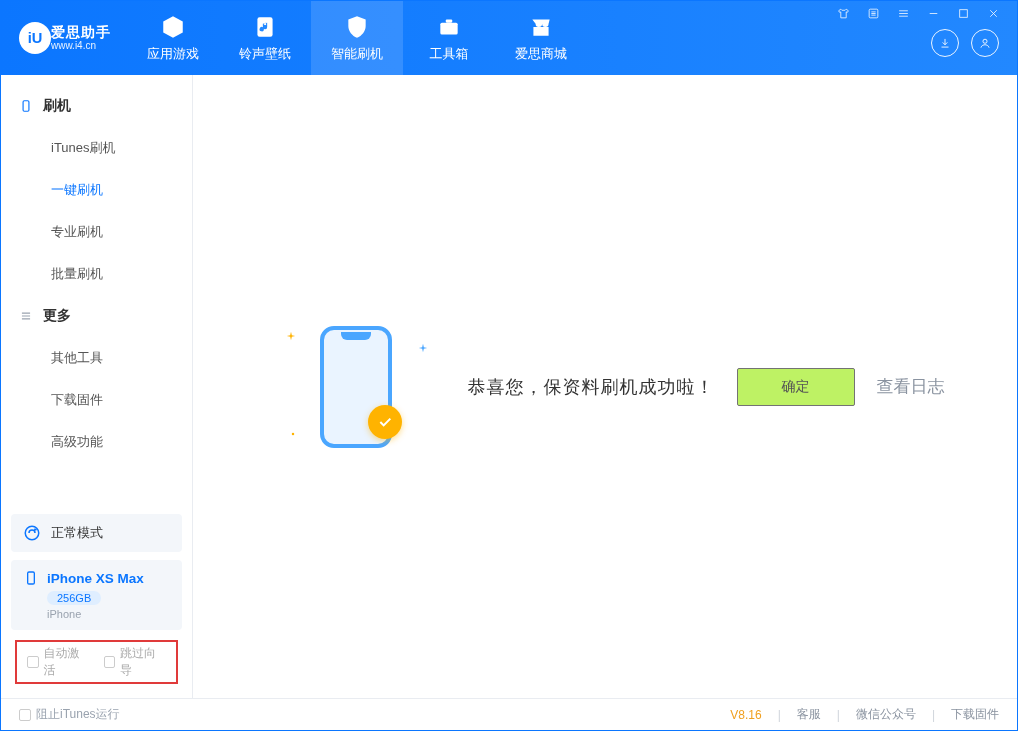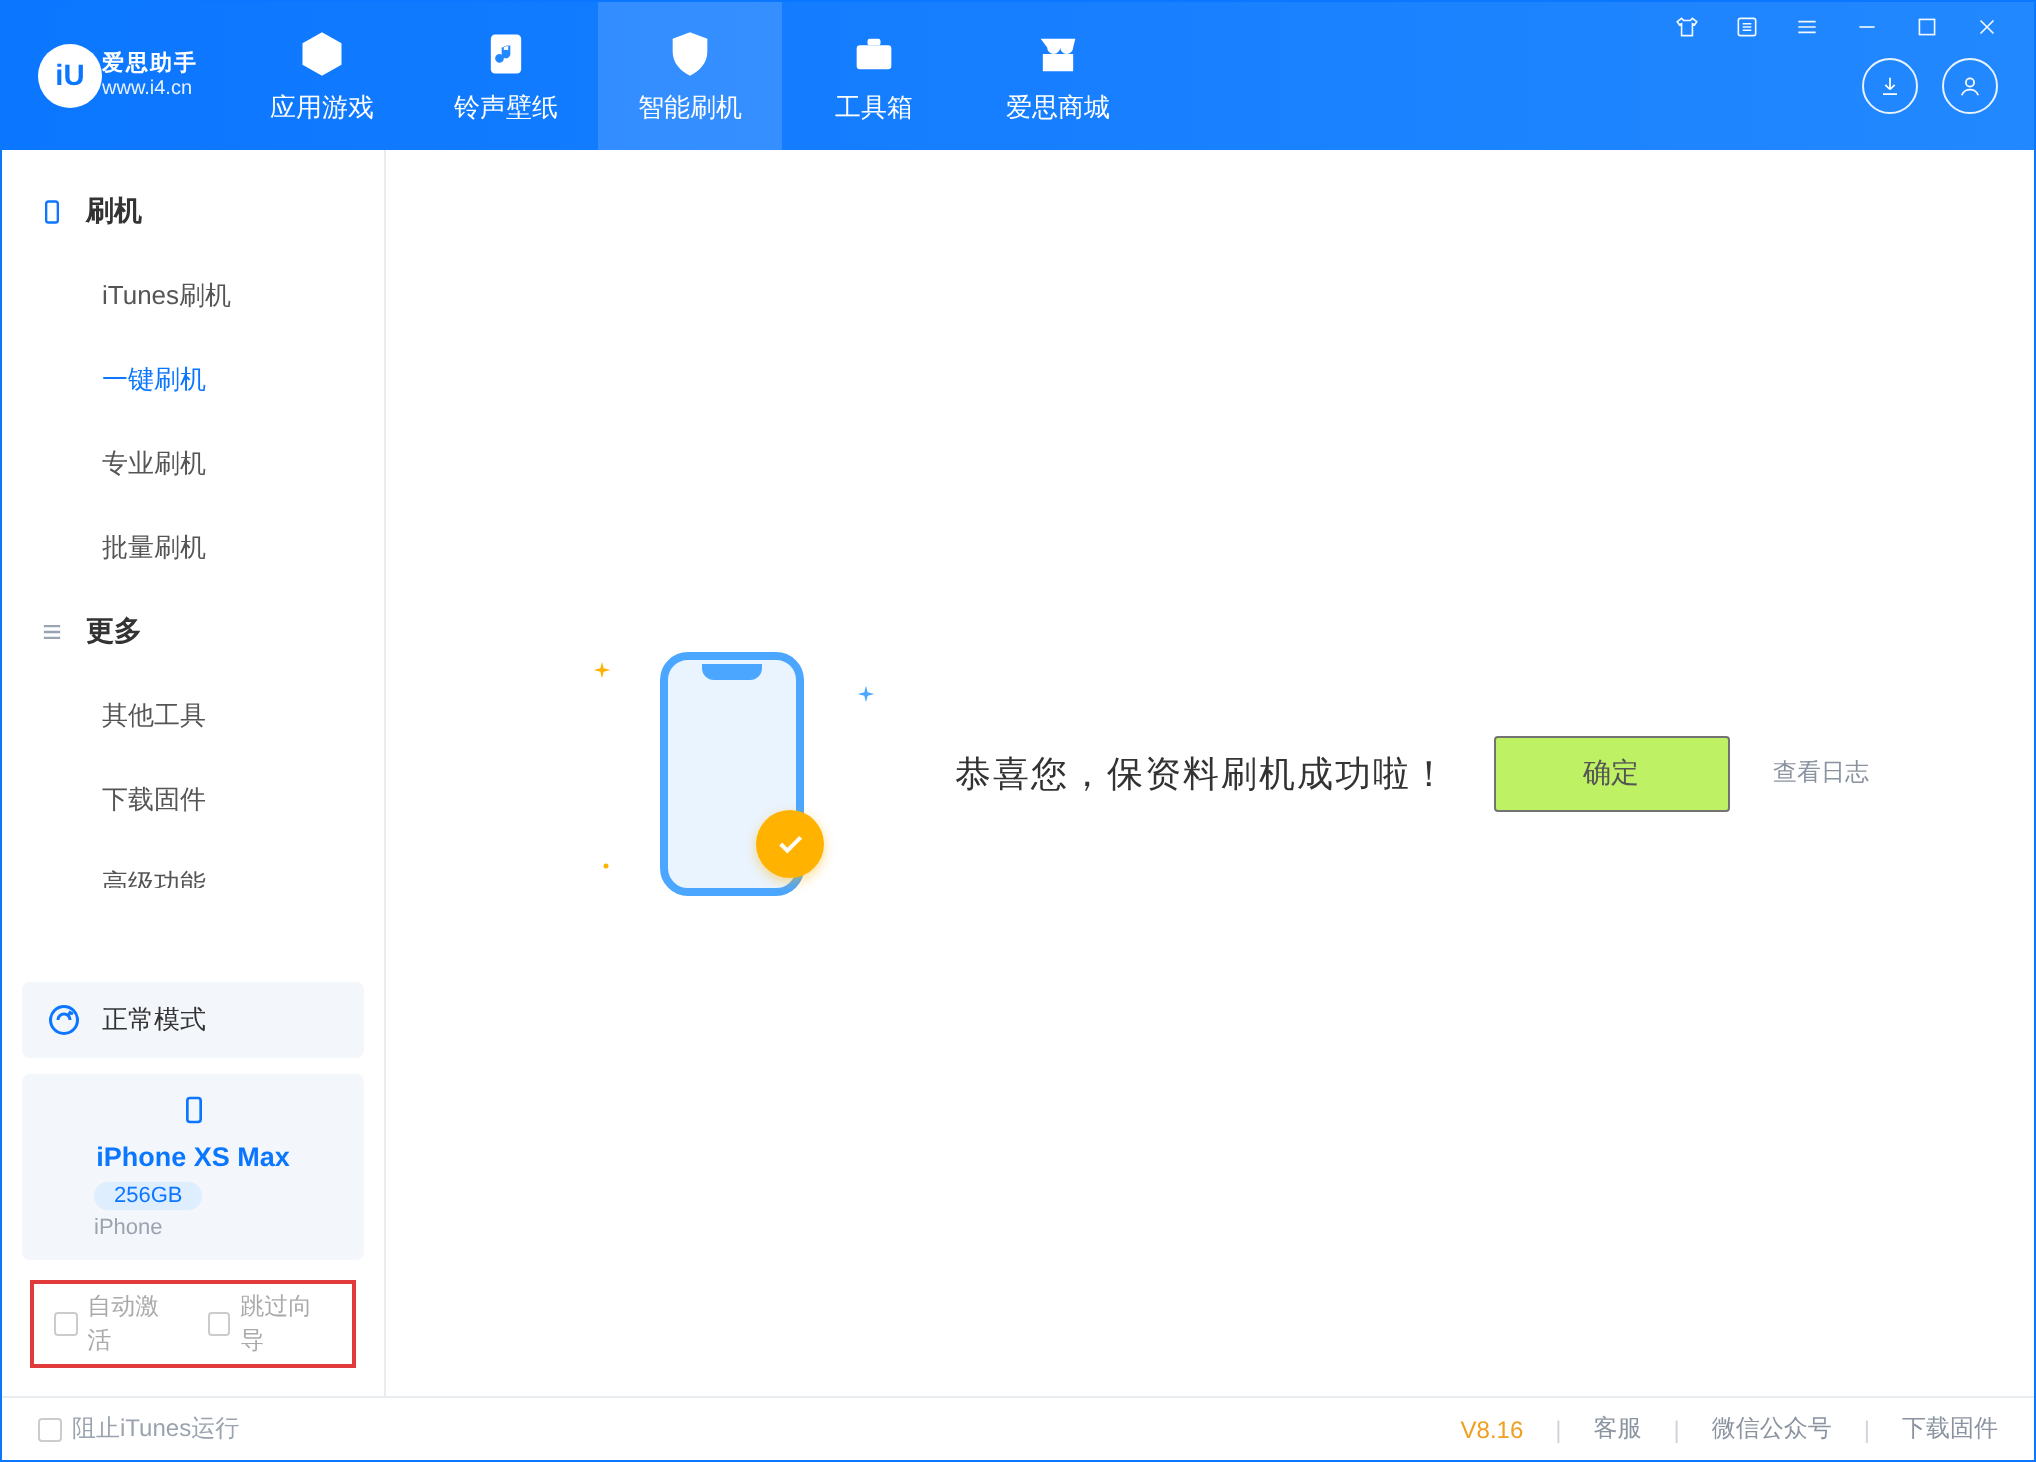--- a/index.html
+++ b/index.html
@@ -5,21 +5,21 @@
     * { margin: 0; padding: 0; box-sizing: border-box; font-family: "Microsoft YaHei", "微软雅黑", sans-serif; }
     body { background: #fff; }
     .app { width: 1018px; height: 731px; border: 1px solid #0b76ff; display: flex; flex-direction: column; }
     
     
     .header { height: 74px; background: linear-gradient(90deg, #0b76ff 0%, #2288ff 100%); display: flex; align-items: stretch; color: #fff; }
     .brand { display: flex; align-items: center; padding: 0 16px 0 18px; }
     .brand-logo { width: 32px; height: 32px; background: #fff; border-radius: 50%; display: flex; align-items: center; justify-content: center; color: #0b76ff; font-weight: bold; font-size: 18px; position: relative; }
     .brand-logo svg { width: 22px; height: 22px; }
     .brand-text { line-height: 1.1; }
-    .brand-name { font-size: 11px; font-weight: bold; letter-spacing: 1px; }
+    .brand-name { font-size: 14px; font-weight: bold; letter-spacing: 1px; }
     .brand-url { font-size: 10px; opacity: .9; }
     
     .nav-tabs { display: flex; align-items: stretch; }
     .nav-tab { width: 92px; display: flex; flex-direction: column; align-items: center; justify-content: center; gap: 5px; font-size: 13px; cursor: pointer; }
     .nav-tab svg { width: 26px; height: 26px; fill: #fff; }
     .nav-tab.active { background: rgba(255,255,255,.14); }
     
     .header-spacer { flex: 1; }
     .header-right { display: flex; flex-direction: column; align-items: flex-end; padding: 4px 6px 0 0; }
     .win-controls { display: flex; gap: 14px; align-items: center; padding-right: 10px; }
@@ -35,21 +35,21 @@
     .side-main { flex: 1; overflow: auto; padding-top: 10px; }
     .side-group-title { display: flex; align-items: center; gap: 10px; padding: 12px 18px; font-size: 14px; color: #333; font-weight: 600; }
     .side-group-title svg { width: 14px; height: 14px; }
     .side-item { padding: 12px 18px 12px 50px; font-size: 13px; color: #555; cursor: pointer; }
     .side-item.active { color: #0b76ff; }
     
     .side-bottom { padding: 10px; }
     .side-card { background: #f3f6fa; border-radius: 4px; padding: 10px 12px; margin-bottom: 8px; display: flex; align-items: center; gap: 10px; font-size: 13px; color: #333; }
     .side-card svg { width: 18px; height: 18px; }
     .dev-card { background: #f3f6fa; border-radius: 4px; padding: 10px 12px; }
-    .dev-name { color: #0b76ff; font-size: 13.5px; font-weight: 600; display: flex; align-items: center; gap: 8px; flex-direction: column; }
+    .dev-name { color: #0b76ff; font-size: 13.5px; font-weight: 600; display: flex; align-items: center; gap: 8px; }
     .dev-badge { display: inline-block; background: #dfeeff; color: #0b76ff; border-radius: 9px; padding: 1px 10px; font-size: 11px; margin: 5px 0 3px 24px; }
     .dev-sub { color: #9aa3af; font-size: 11px; margin-left: 24px; }
     
     .check-highlight { border: 2px solid #e03a3a; height: 44px; display: flex; align-items: center; padding: 0 10px; gap: 14px; margin: 10px 4px 4px 4px;}
     .chk { display: flex; align-items: center; gap: 5px; font-size: 12px; color: #aaa; cursor: pointer; }
     .chk .box { width: 12px; height: 12px; border: 1px solid #ccc; border-radius: 2px; }
     
     
     .main { flex: 1; display: flex; flex-direction: row; align-items: center; justify-content: center; gap: 22px; color: #444; }
     .phone-illus { position: relative; width: 180px; height: 140px; display: flex; align-items: center; justify-content: center; }
@@ -57,21 +57,21 @@
     .phone .notch { position: absolute; top: 2px; left: 50%; transform: translateX(-50%); width: 30px; height: 8px; background: #4aa6ff; border-radius: 0 0 6px 6px;}
     .check-badge { position: absolute; right: 44px; bottom: 18px; width: 34px; height: 34px; background: #ffb300; border-radius: 50%; display: flex; align-items: center; justify-content: center; box-shadow: 0 2px 6px rgba(255,179,0,.45);}
     .check-badge svg { width: 16px; height: 16px; stroke: #fff; stroke-width: 3; fill: none; }
     .sparkle { position: absolute; color: #ffb300; }
     .s1 { top: 10px; left: 20px; } .s2 { top: 22px; right: 18px; } .s3 { bottom: 14px; left: 22px; }
     .sparkle svg { width: 10px; height: 10px; fill: currentColor; }
     .s2 { color: #4aa6ff; }
     
     .success-text { font-size: 18px; color: #333; letter-spacing: 1px; }
     .ok-btn { border: 1px solid #737373; background: #bef264; padding: 9px 44px; font-size: 14px; color: #555; cursor: pointer; border-radius: 2px; }
-    .logs-link { font-size: 12px; color: #8a93a0; cursor: pointer; }
+    .logs-link { font-size: 17px; color: #8a93a0; cursor: pointer; }
     
     
     .statusbar { height: 32px; border-top: 1px solid #e9ecf1; display: flex; align-items: center; padding: 0 18px; font-size: 12px; color: #9aa3af; gap: 16px; }
     .statusbar .chk { color: #9aa3af; }
     .statusbar .spacer { flex: 1; }
     .statusbar .version { color: #f0a020; }
     .statusbar .divider { color: #d0d5dc; }
     .statusbar .link { color: #8a93a0; cursor: pointer; }
   </style>
 </head>

